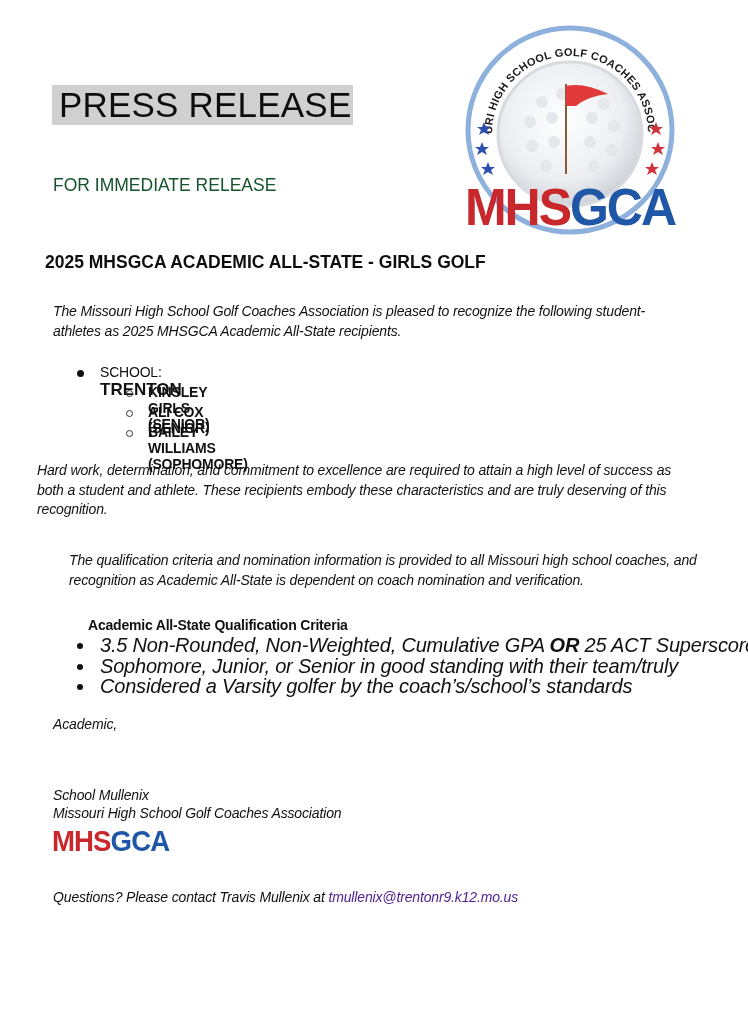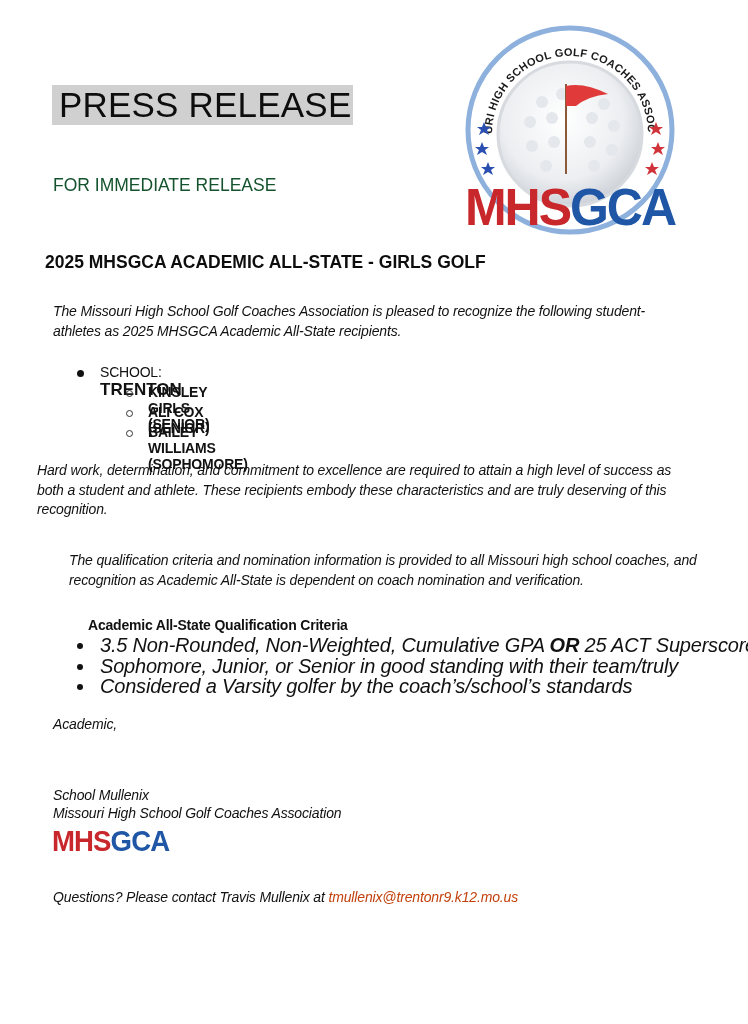--- a/index.html
+++ b/index.html
@@ -71,21 +71,21 @@
     .org { position: absolute; left: 53px; top: 804px; }
     .sig-logo {
       position: absolute; left: 52px; top: 824px;
       font-family: "Liberation Sans", sans-serif; font-weight: bold;
       font-size: 30px; line-height: 34px; letter-spacing: -1px;
       transform: scaleX(0.92); transform-origin: left center;
     }
     .sig-logo .red { color: #c8282c; }
     .sig-logo .blue { color: #1f56a5; }
     .contact { position: absolute; left: 53px; top: 888px; white-space: nowrap; }
-    .contact .email { color: #c2410c; }
+    .contact .email { color: #4c1d95; }
   </style>
 </head>
 <body>
 
 <div class="press-title">PRESS RELEASE</div>
 <div class="immediate">FOR IMMEDIATE RELEASE</div>
 
 <div class="logo">
   <svg width="216" height="216" viewBox="0 0 216 216">
     <defs>

